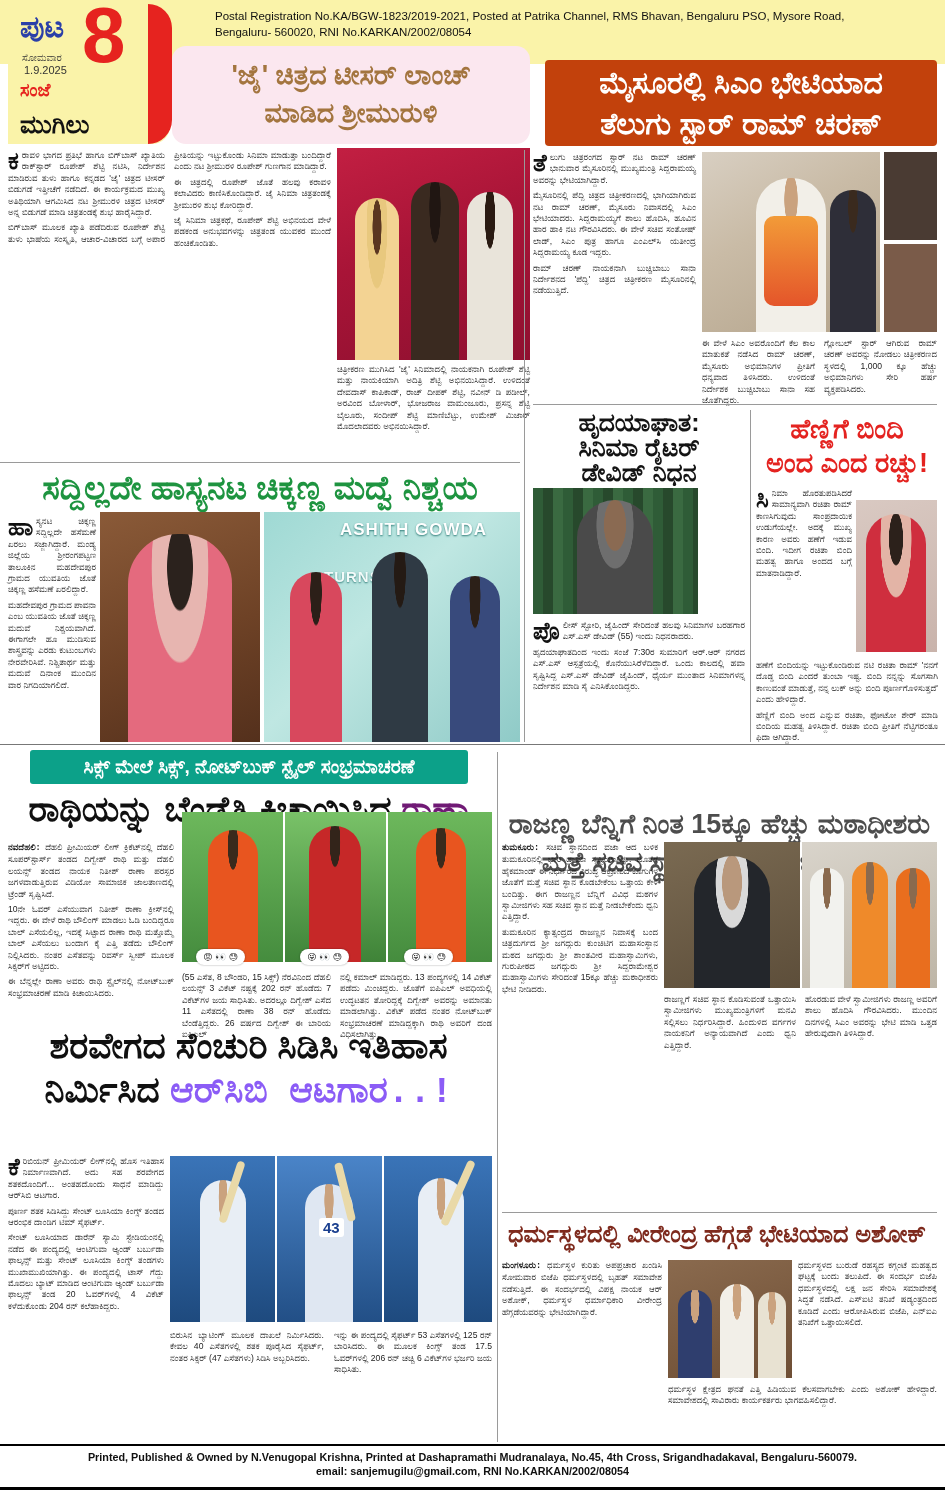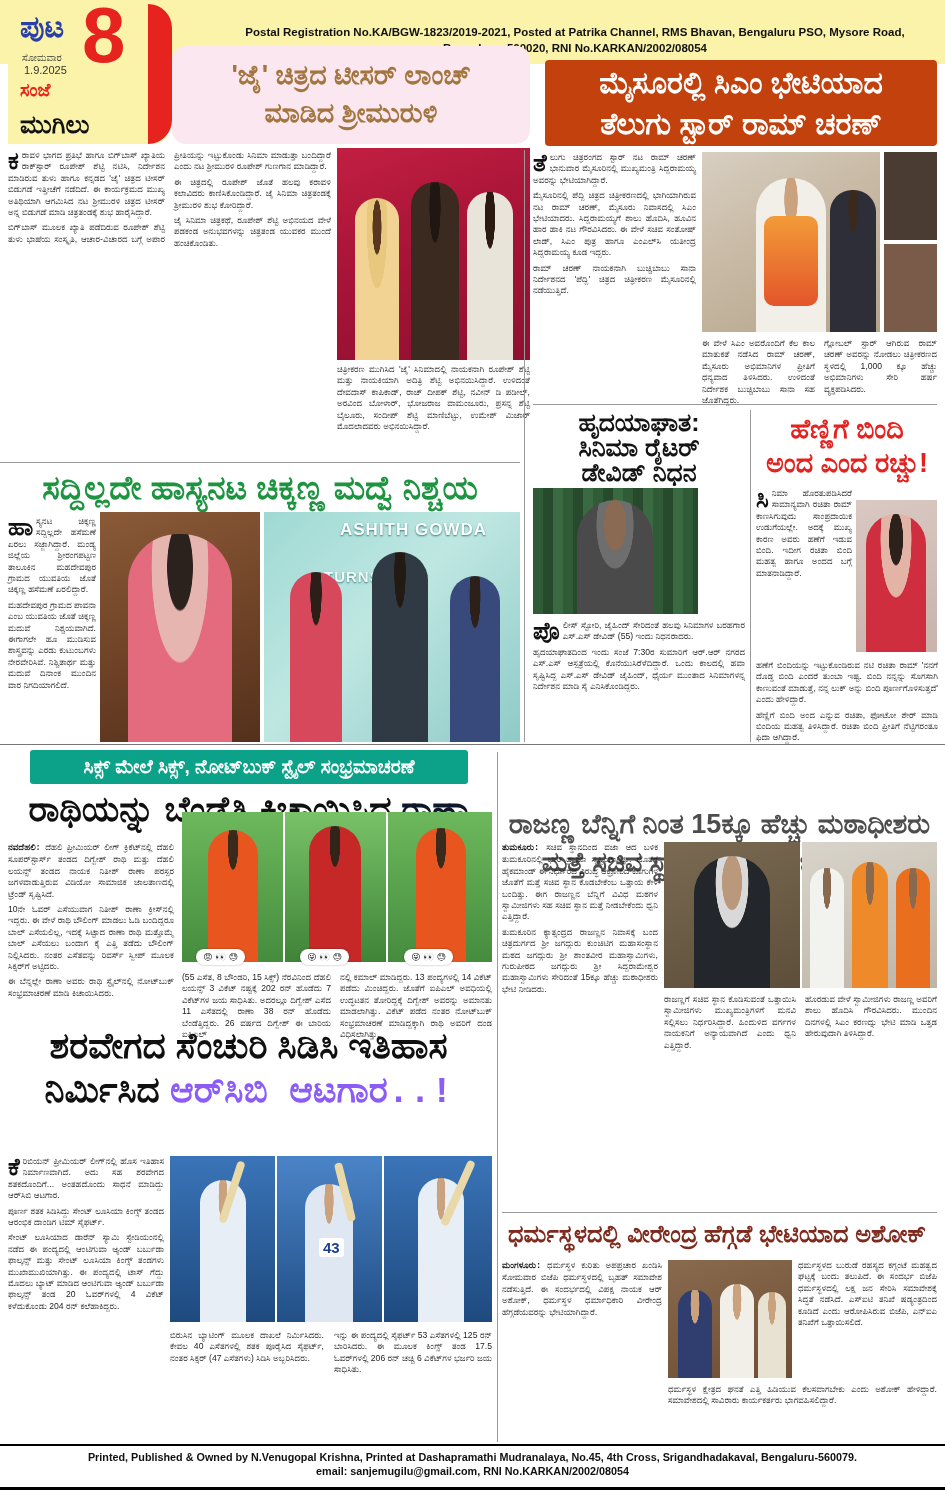--- a/index.html
+++ b/index.html
@@ -10,30 +10,30 @@
   .body-txt p{margin:0 0 4px 0;}
   .cols2{column-count:2;column-gap:9px;}
   .dropcap{float:left;font-size:24px;line-height:22px;font-weight:bold;padding-right:3px;color:#111;}
   .dateline{font-weight:bold;font-family:Liberation Mono, monospace;}
   .vline{width:1px;background:#9a9a9a;}
   .hline{height:1px;background:#9a9a9a;}
   .photo{overflow:hidden;}
   .bubble{background:#fff;border-radius:9px;padding:1px 7px;font-size:9px;line-height:14px;display:inline-block;box-shadow:0 0 2px rgba(0,0,0,.4);}
   .cap-banner{font-weight:bold;color:#eaf8ff;letter-spacing:1px;}
   .jersey{position:absolute;background:#fff;color:#1a3f8f;font-weight:bold;border-radius:3px;
-          font-size:15px;padding:1px 4px;margin-top:20px;}
+          font-size:15px;padding:1px 4px;}
   .headline{font-weight:bold;text-align:center;}
 </style>
 </head>
 <body>
 
 <div id="page">
 
   <div class="abs" style="left:0;top:0;width:945px;height:64px;background:#FAF3A9;"></div>
-  <div class="abs" style="left:215px;top:24px;width:720px;height:50px;text-align:center;font-weight:bold;font-size:11.5px;line-height:16px;color:#111;">
+  <div class="abs" style="left:215px;top:8px;width:720px;height:50px;font-weight:normal;font-size:11.5px;line-height:16px;color:#111;">
     <div>Postal Registration No.KA/BGW-1823/2019-2021, Posted at Patrika Channel, RMS Bhavan, Bengaluru PSO, Mysore Road,</div>
     <div>Bengaluru- 560020, RNI No.KARKAN/2002/08054</div>
   </div>
 
   <div class="abs" style="left:8px;top:4px;width:162px;height:140px;background:#FAF3A9;border-radius:0 0 18px 0;">
     <div class="abs" style="left:140px;top:0;width:24px;height:140px;background:#E6231F;border-radius:0 26px 26px 0;"></div>
     <div class="abs" style="left:12px;top:6px;font-size:30px;font-weight:bold;color:#2A3FA8;">ಪುಟ</div>
     <div class="abs" style="left:74px;top:-8px;font-size:78px;font-weight:bold;color:#E6231F;line-height:78px;">8</div>
     <div class="abs" style="left:14px;top:48px;font-size:10px;color:#333;">ಸೋಮವಾರ</div>
     <div class="abs" style="left:16px;top:60px;font-size:11px;color:#333;">1.9.2025</div>
@@ -146,21 +146,21 @@
     <p>ಹೆಣ್ಣಿಗೆ ಬಿಂದಿ ಅಂದ ಎನ್ನುವ ರಚಿತಾ, ಫೋಟೋ ಶೇರ್ ಮಾಡಿ ಬಿಂದಿಯ ಮಹತ್ವ ತಿಳಿಸಿದ್ದಾರೆ. ರಚಿತಾ ಬಿಂದಿ ಪ್ರೀತಿಗೆ ನೆಟ್ಟಿಗರಂತೂ ಫಿದಾ ಆಗಿದ್ದಾರೆ.</p>
   </div>
 
   <div class="abs hline" style="left:0;top:744px;width:945px;background:#777;"></div>
   <div class="abs vline" style="left:497px;top:752px;height:690px;"></div>
 
   <div class="abs" style="left:30px;top:750px;width:438px;height:34px;background:#0CA189;border-radius:3px;">
     <div class="headline" style="color:#fff;font-size:19px;line-height:34px;">ಸಿಕ್ಸ್ ಮೇಲೆ ಸಿಕ್ಸ್, ನೋಟ್‌ಬುಕ್ ಸ್ಟೈಲ್ ಸಂಭ್ರಮಾಚರಣೆ</div>
   </div>
   <div class="abs headline" style="left:0px;top:786px;width:497px;font-size:35px;line-height:46px;color:#101010;">
-    <span>ರಾಥಿಯನ್ನು ಬೆಂಡೆತ್ತಿ ಕಿಚಾಯಿಸಿದ </span><span style="color:#0f172a;">ರಾಣಾ</span>
+    <span>ರಾಥಿಯನ್ನು ಬೆಂಡೆತ್ತಿ ಕಿಚಾಯಿಸಿದ </span><span style="color:#701a75;">ರಾಣಾ</span>
   </div>
 
   <div class="abs body-txt" style="left:8px;top:842px;width:166px;height:236px;">
     <p><span class="dateline">ನವದೆಹಲಿ:</span> <span>ದೆಹಲಿ ಪ್ರೀಮಿಯರ್ ಲೀಗ್ ಕ್ರಿಕೆಟ್‌ನಲ್ಲಿ ದೆಹಲಿ ಸೂಪರ್‌ಸ್ಟಾರ್ಸ್ ತಂಡದ ದಿಗ್ವೇಶ್ ರಾಥಿ ಮತ್ತು ದೆಹಲಿ ಲಯನ್ಸ್ ತಂಡದ ನಾಯಕ ನಿತೀಶ್ ರಾಣಾ ಪರಸ್ಪರ ಜಗಳವಾಡುತ್ತಿರುವ ವಿಡಿಯೋ ಸಾಮಾಜಿಕ ಜಾಲತಾಣದಲ್ಲಿ ಟ್ರೆಂಡ್ ಸೃಷ್ಟಿಸಿದೆ.</span></p>
     <p>10ನೇ ಓವರ್ ಎಸೆಯುವಾಗ ನಿತೀಶ್ ರಾಣಾ ಕ್ರೀಸ್‌ನಲ್ಲಿ ಇದ್ದರು. ಈ ವೇಳೆ ರಾಥಿ ಬೌಲಿಂಗ್ ಮಾಡಲು ಓಡಿ ಬಂದಿದ್ದರೂ ಬಾಲ್ ಎಸೆಯಲಿಲ್ಲ, ಇದಕ್ಕೆ ಸಿಟ್ಟಾದ ರಾಣಾ ರಾಥಿ ಮತ್ತೊಮ್ಮೆ ಬಾಲ್ ಎಸೆಯಲು ಬಂದಾಗ ಕೈ ಎತ್ತಿ ತಡೆದು ಬೌಲಿಂಗ್ ನಿಲ್ಲಿಸಿದರು. ನಂತರ ಎಸೆತವನ್ನು ರಿವರ್ಸ್ ಸ್ವೀಪ್ ಮೂಲಕ ಸಿಕ್ಸರ್‌ಗೆ ಅಟ್ಟಿದರು.</p>
     <p>ಈ ಬೆನ್ನಲ್ಲೇ ರಾಣಾ ಅವರು ರಾಥಿ ಸ್ಟೈಲ್‌ನಲ್ಲಿ ನೋಟ್‌ಬುಕ್ ಸಂಭ್ರಮಾಚರಣೆ ಮಾಡಿ ಕಿಚಾಯಿಸಿದರು.</p>
   </div>
 
   <div class="abs photo" style="left:182px;top:812px;width:310px;height:150px;
               background:linear-gradient(180deg,#5fae4e 0%,#3f8a3a 100%);">
@@ -201,21 +201,21 @@
   </div>
   <div class="abs photo" style="left:802px;top:842px;width:135px;height:146px;
               background:linear-gradient(160deg,#d9d4cb 0%,#bdb5a6 100%);">
     <div class="abs" style="left:8px;top:26px;width:34px;height:120px;background:radial-gradient(ellipse at 50% 14%,#8a6a4e 0 16%,#f2f2ee 17% 100%);border-radius:17px 17px 0 0;"></div>
     <div class="abs" style="left:50px;top:20px;width:36px;height:126px;background:radial-gradient(ellipse at 50% 14%,#8a6a4e 0 16%,#ef8a2a 17% 100%);border-radius:18px 18px 0 0;"></div>
     <div class="abs" style="left:94px;top:26px;width:34px;height:120px;background:radial-gradient(ellipse at 50% 14%,#8a6a4e 0 16%,#e96e1e 17% 100%);border-radius:17px 17px 0 0;"></div>
   </div>
 
   <div class="abs body-txt cols2" style="left:664px;top:994px;width:273px;height:218px;">
     <p>ರಾಜಣ್ಣಗೆ ಸಚಿವ ಸ್ಥಾನ ಕೊಡಿಸುವಂತೆ ಒತ್ತಾಯಿಸಿ ಸ್ವಾಮೀಜಿಗಳು ಮುಖ್ಯಮಂತ್ರಿಗಳಿಗೆ ಮನವಿ ಸಲ್ಲಿಸಲು ನಿರ್ಧರಿಸಿದ್ದಾರೆ. ಹಿಂದುಳಿದ ವರ್ಗಗಳ ನಾಯಕನಿಗೆ ಅನ್ಯಾಯವಾಗಿದೆ ಎಂದು ಧ್ವನಿ ಎತ್ತಿದ್ದಾರೆ.</p>
-    <p>ಹೊರಡುವ ವೇಳೆ ಸ್ವಾಮೀಜಿಗಳು ರಾಜಣ್ಣ ಅವರಿಗೆ ಶಾಲು ಹೊದಿಸಿ ಗೌರವಿಸಿದರು. ಮುಂದಿನ ದಿನಗಳಲ್ಲಿ ಸಿಎಂ ಕರಣದ್ನು ಭೇಟಿ ಮಾಡಿ ಒತ್ತಡ ಹೇರುವುದಾಗಿ ತಿಳಿಸಿದ್ದಾರೆ.</p>
+    <p>ಹೊರಡುವ ವೇಳೆ ಸ್ವಾಮೀಜಿಗಳು ರಾಜಣ್ಣ ಅವರಿಗೆ ಶಾಲು ಹೊದಿಸಿ ಗೌರವಿಸಿದರು. ಮುಂದಿನ ದಿನಗಳಲ್ಲಿ ಸಿಎಂ ಅವರನ್ನು ಭೇಟಿ ಮಾಡಿ ಒತ್ತಡ ಹೇರುವುದಾಗಿ ತಿಳಿಸಿದ್ದಾರೆ.</p>
   </div>
 
   <div class="abs headline" style="left:0px;top:1024px;width:497px;font-size:36px;line-height:44px;color:#101010;">
     <div>ಶರವೇಗದ ಸೆಂಚುರಿ ಸಿಡಿಸಿ ಇತಿಹಾಸ</div>
     <div>
       <span>ನಿರ್ಮಿಸಿದ </span><span style="color:#8b5cf6;font-family:Liberation Mono, monospace;">ಆರ್‌ಸಿಬಿ ಆಟಗಾರ..!</span>
     </div>
   </div>
 
   <div class="abs body-txt" style="left:8px;top:1156px;width:156px;height:284px;">

